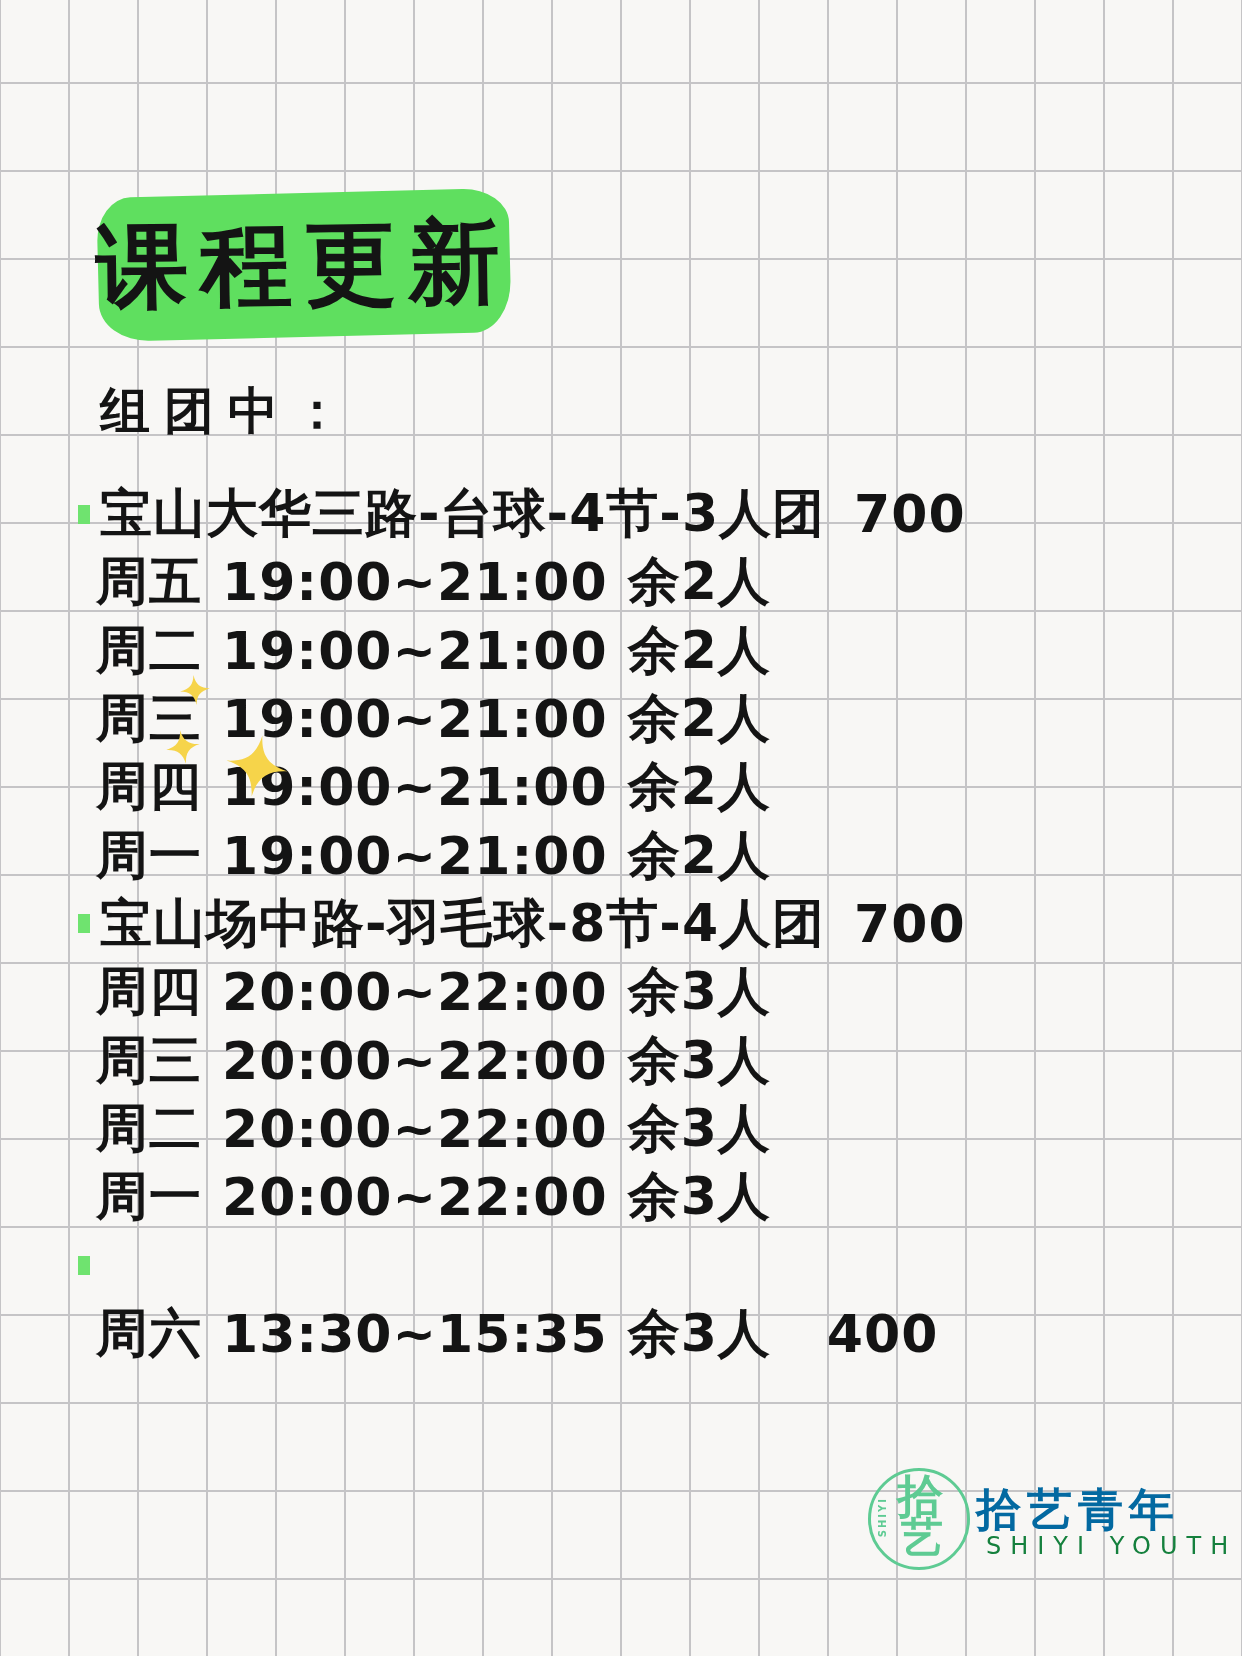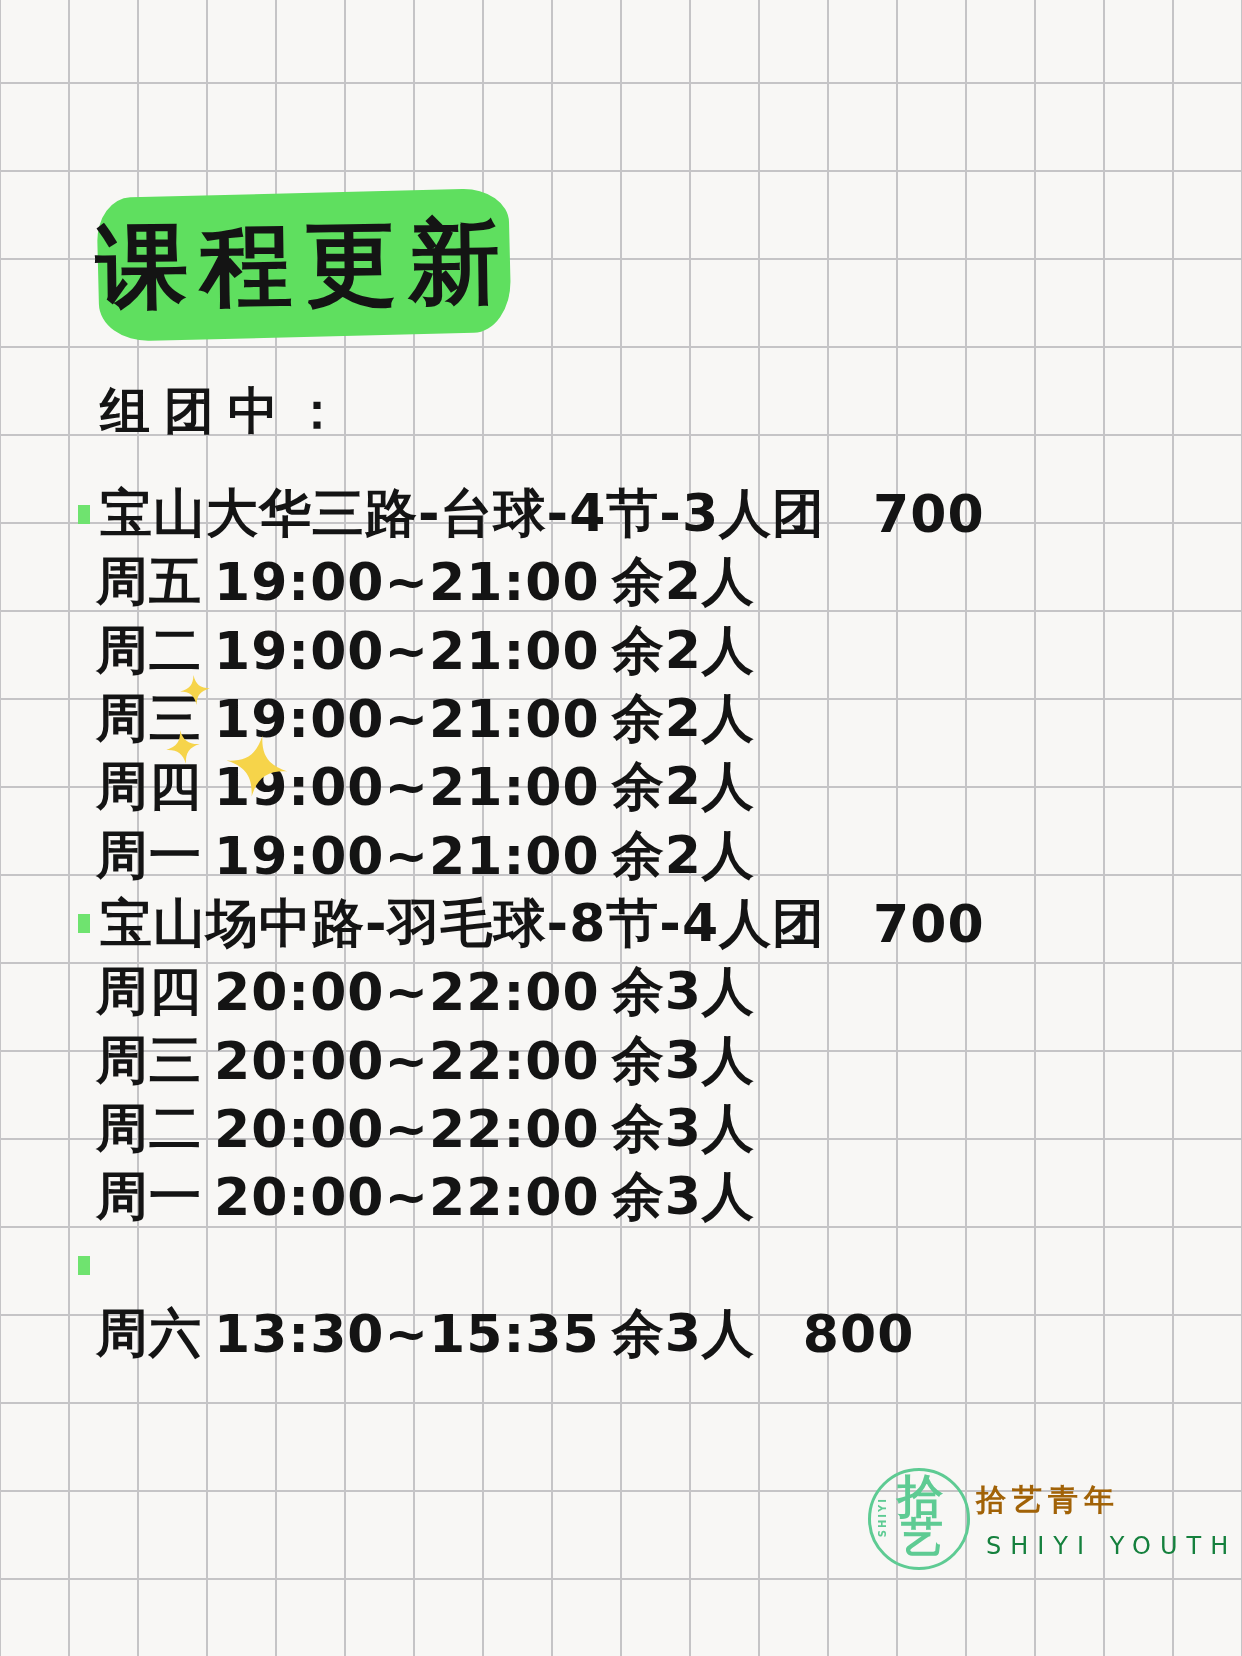--- a/index.html
+++ b/index.html
@@ -38,22 +38,22 @@
   
   .course-list{position:absolute;left:78px;top:480px;width:1100px;}
   .line{
     height:68.3px;display:flex;align-items:center;
     font-size:52px;font-weight:700;letter-spacing:1px;white-space:nowrap;
   }
   .line .bullet{
     width:12px;height:19px;background:#6fe36f;
     margin-right:10px;flex:0 0 auto;
   }
-  .line.header .price{margin-left:48px;}
-  .line.sched{padding-left:18px;gap:12px;}
+  .line.header .price{margin-left:29px;}
+  .line.sched{padding-left:18px;gap:20px;}
   .line.sched .sched-price{margin-left:36px;}
 
   
   .sparkle{position:absolute;}
   .sparkle svg{display:block;width:100%;height:100%;}
   .sparkle-1{left:180px;top:670px;width:30px;height:40px;transform:rotate(-6deg);}
   .sparkle-2{left:166px;top:726px;width:34px;height:42px;transform:rotate(-10deg);}
   .sparkle-3{left:226px;top:728px;width:62px;height:76px;transform:rotate(10deg);}
 
   
@@ -68,21 +68,21 @@
   }
   .logo-circle .char-bottom{
     position:absolute;left:30px;top:46px;font-size:42px;font-weight:700;line-height:1;
   }
   .logo-circle .side-text{
     position:absolute;left:6px;top:26px;font-size:10px;letter-spacing:2px;
     writing-mode:vertical-rl;transform:rotate(180deg);color:#5ecb93;font-weight:600;
   }
   .logo-name-cn{
     position:absolute;left:108px;top:14px;
-    font-size:30px;font-weight:700;letter-spacing:6px;color:#a16207;white-space:nowrap;
+    font-size:45px;font-weight:700;letter-spacing:6px;color:#0369a1;white-space:nowrap;
   }
   .logo-name-en{
     position:absolute;left:118px;top:66px;
     font-size:24px;font-weight:500;letter-spacing:9px;color:#15803d;white-space:nowrap;
   }
 </style>
 </head>
 <body>
 
 <div class="poster">
@@ -153,21 +153,21 @@
     </div>
 
     <div class="line header">
       <span class="bullet"></span>
       <span class="price"></span>
     </div>
     <div class="line sched">
       <span>周六</span>
       <span>13:30~15:35</span>
       <span>余3人</span>
-      <span class="sched-price">800</span>
+      <span class="sched-price">400</span>
     </div>
 
   </div>
 
   <div class="sparkle sparkle-1">
     <svg viewBox="0 0 100 100" xmlns="http://www.w3.org/2000/svg">
       <path d="M50 0 C54 32 68 46 100 50 C68 54 54 68 50 100 C46 68 32 54 0 50 C32 46 46 32 50 0 Z" fill="#f6d44a"></path>
     </svg>
   </div>
   <div class="sparkle sparkle-2">

